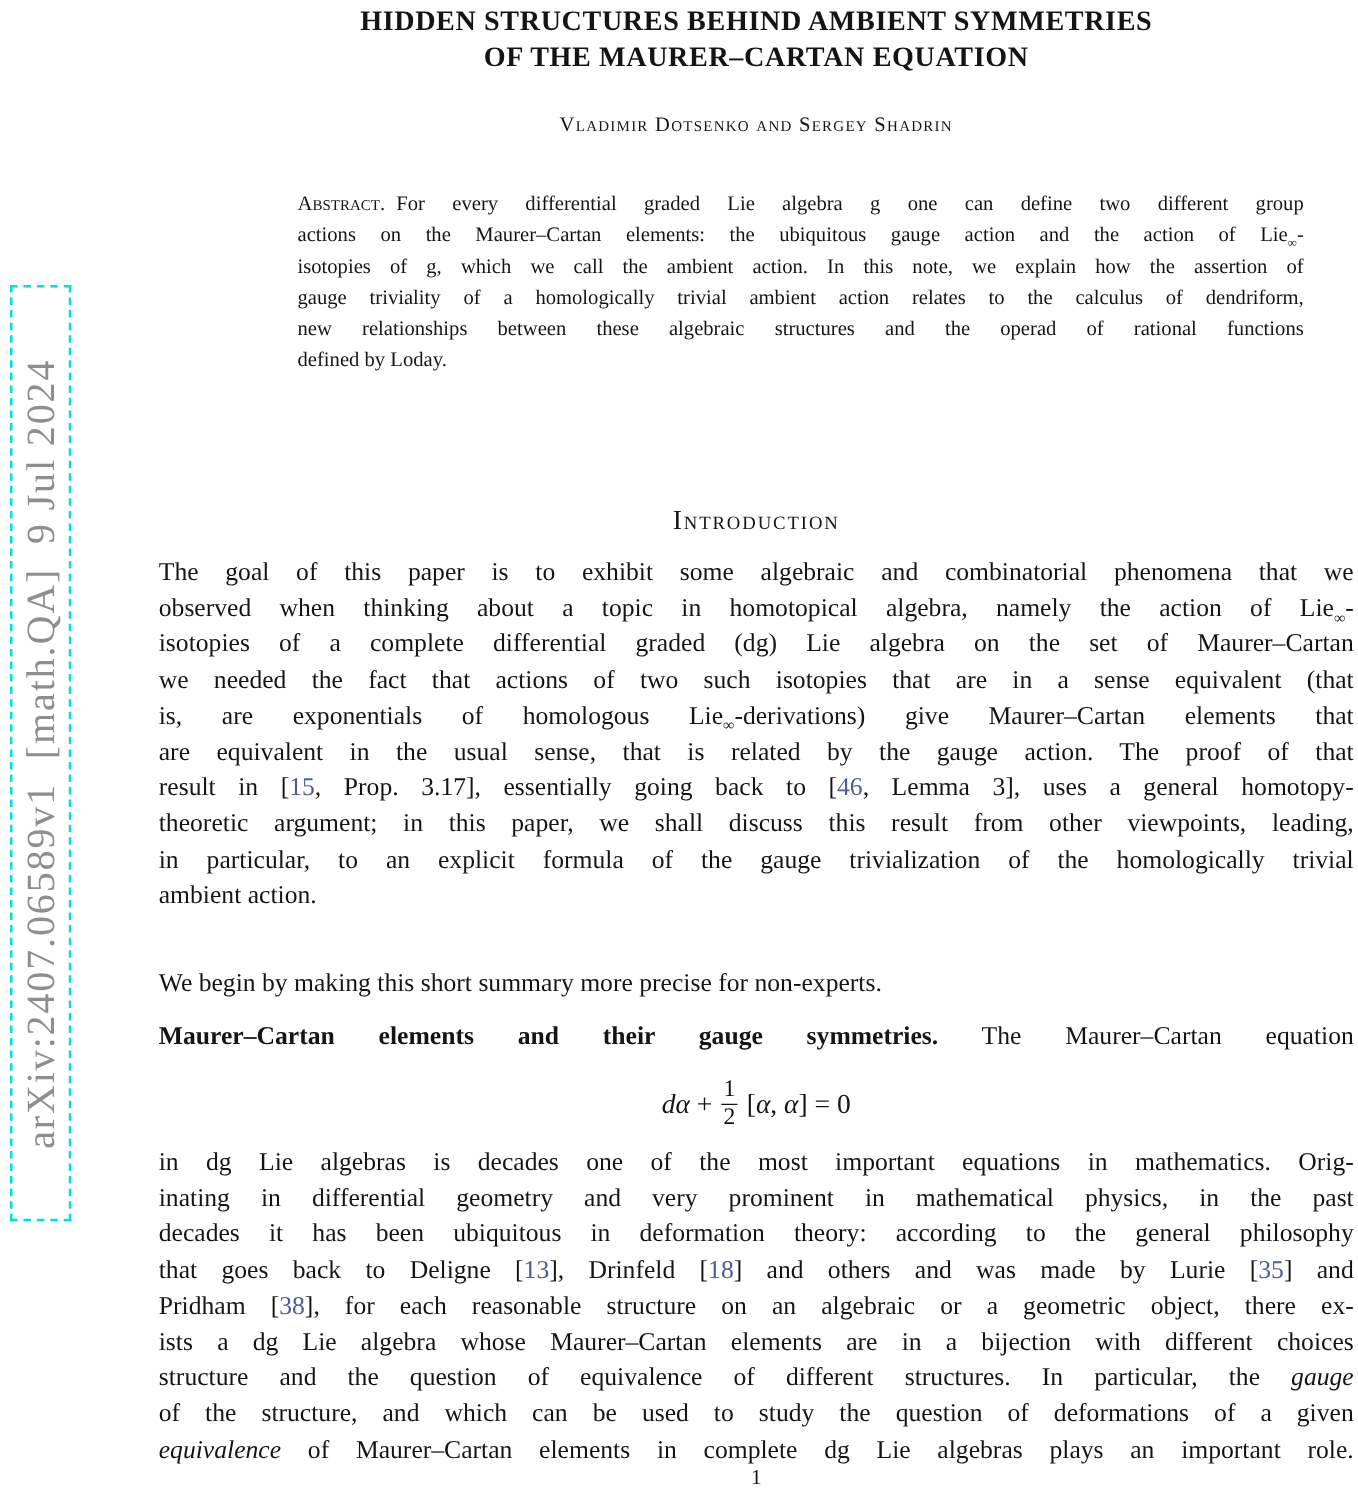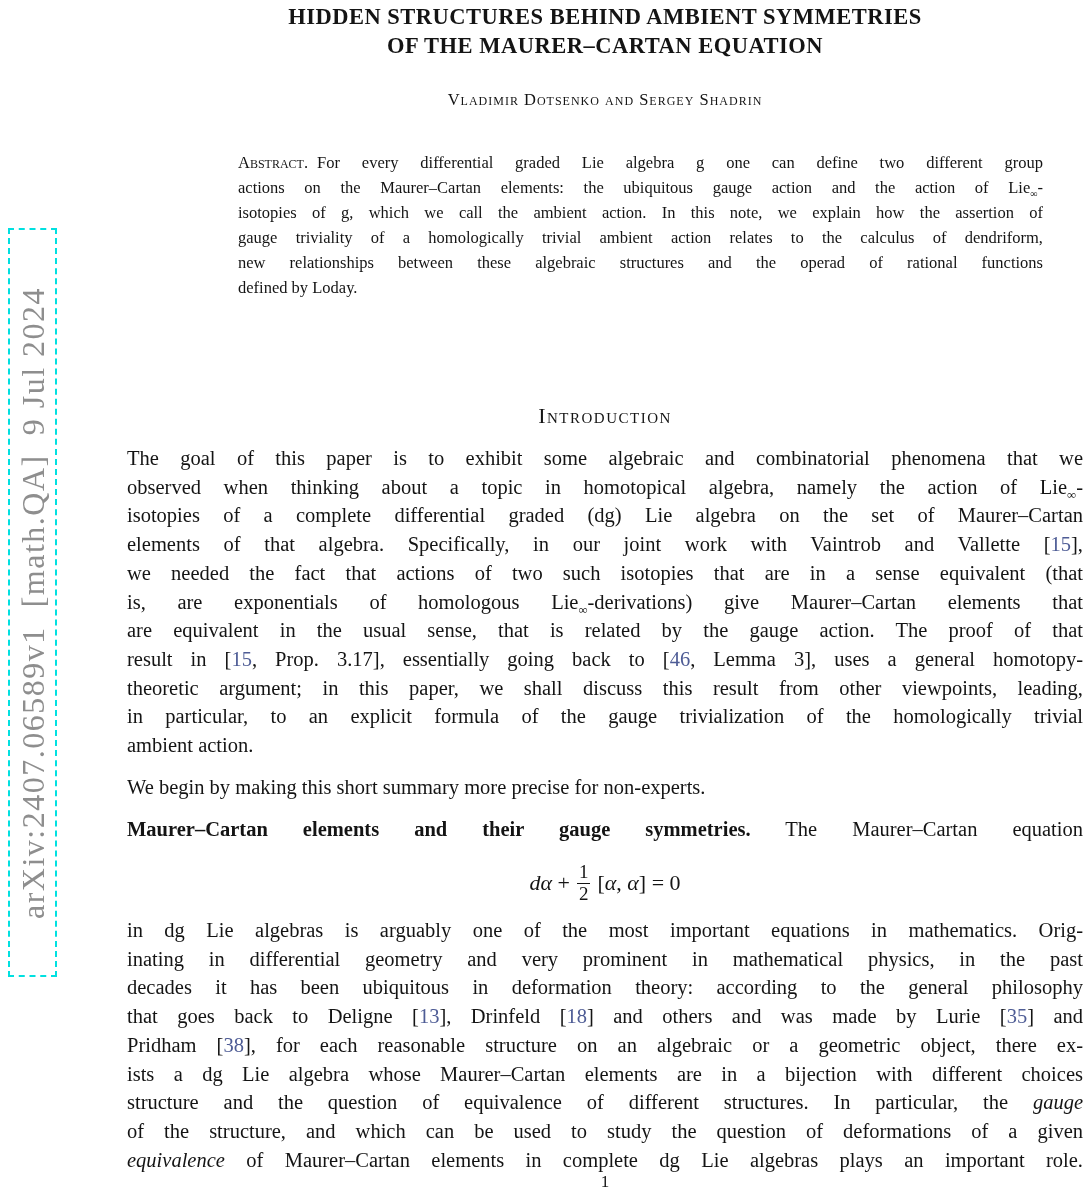--- a/index.html
+++ b/index.html
@@ -101,21 +101,20 @@
         <div class="line">defined by Loday.</div>
       </div>
   </div>
 
   <div class="section-heading">Introduction</div>
 
   <div class="para para-1">
       <div class="line">The goal of this paper is to exhibit some algebraic and combinatorial phenomena that we</div>
       <div class="line">observed when thinking about a topic in homotopical algebra, namely the action of Lie<sub>∞</sub>-</div>
       <div class="line">isotopies of a complete differential graded (dg) Lie algebra on the set of Maurer–Cartan</div>
-      <div class="line">elements of that algebra. Specifically, in our joint work with Vaintrob and Vallette [<span class="cite">15</span>],</div>
       <div class="line">we needed the fact that actions of two such isotopies that are in a sense equivalent (that</div>
       <div class="line">is, are exponentials of homologous Lie<sub>∞</sub>-derivations) give Maurer–Cartan elements that</div>
       <div class="line">are equivalent in the usual sense, that is related by the gauge action. The proof of that</div>
       <div class="line">result in [<span class="cite">15</span>, Prop. 3.17], essentially going back to [<span class="cite">46</span>, Lemma 3], uses a general homotopy-</div>
       <div class="line">theoretic argument; in this paper, we shall discuss this result from other viewpoints, leading,</div>
       <div class="line">in particular, to an explicit formula of the gauge trivialization of the homologically trivial</div>
       <div class="line">ambient action.</div>
     </div>
 
   <div class="para para-2">
@@ -130,21 +129,21 @@
   <div class="equation">
     <span class="eq-part"><i>dα</i> +</span>
     <span class="frac">
       <span class="num">1</span>
       <span class="den">2</span>
     </span>
     <span class="eq-part">[<i>α</i>, <i>α</i>] = 0</span>
   </div>
 
   <div class="para para-3 justify-all">
-      <div class="line">in dg Lie algebras is arguably one of the most important equations in mathematics. Orig-</div>
+      <div class="line">in dg Lie algebras is decades one of the most important equations in mathematics. Orig-</div>
       <div class="line">inating in differential geometry and very prominent in mathematical physics, in the past</div>
       <div class="line">decades it has been ubiquitous in deformation theory: according to the general philosophy</div>
       <div class="line">that goes back to Deligne [<span class="cite">13</span>], Drinfeld [<span class="cite">18</span>] and others and was made by Lurie [<span class="cite">35</span>] and</div>
       <div class="line">Pridham [<span class="cite">38</span>], for each reasonable structure on an algebraic or a geometric object, there ex-</div>
       <div class="line">ists a dg Lie algebra whose Maurer–Cartan elements are in a bijection with different choices</div>
       <div class="line">structure and the question of equivalence of different structures. In particular, the <i>gauge</i></div>
       <div class="line">of the structure, and which can be used to study the question of deformations of a given</div>
       <div class="line"><i>equivalence</i> of Maurer–Cartan elements in complete dg Lie algebras plays an important role.</div>
     </div>
 

